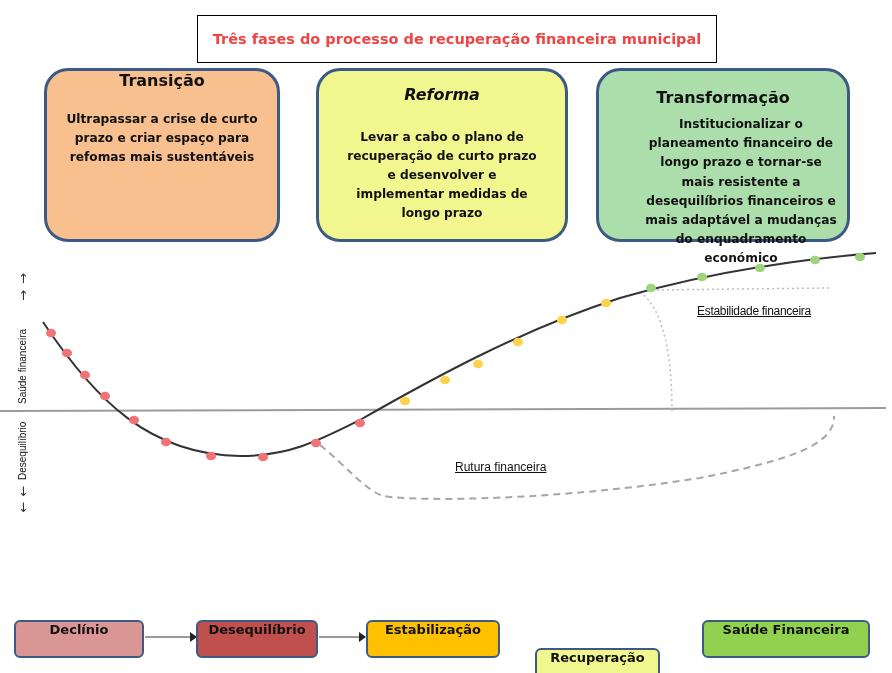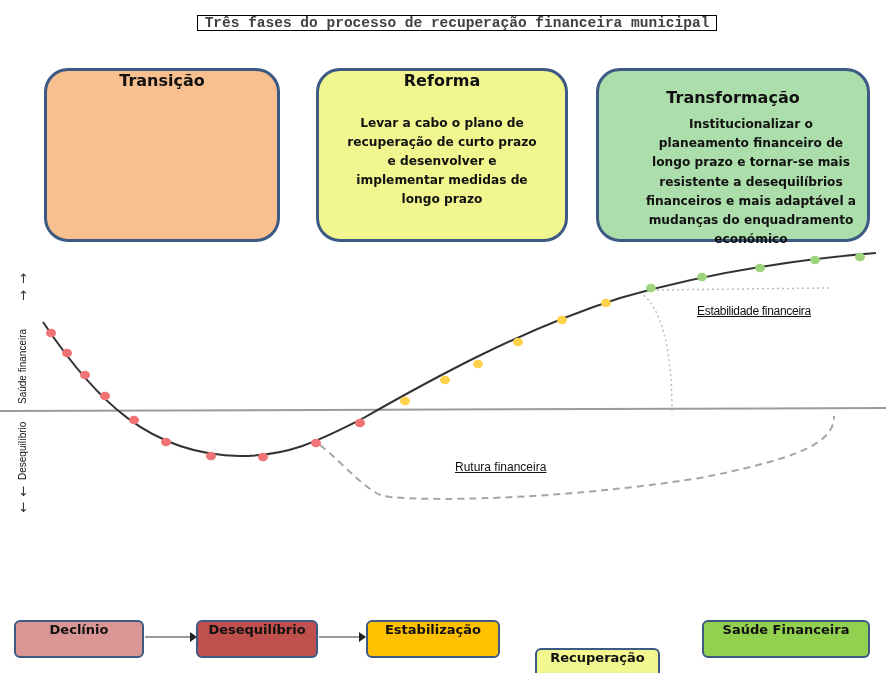--- a/index.html
+++ b/index.html
@@ -1,31 +1,31 @@
 <!DOCTYPE html>
 <html><head>
 <meta charset="utf-8">
 <style>
   html, body { margin:0; padding:0; background:#ffffff; }
   body { width:892px; height:673px; position:relative; overflow:hidden;
          font-family:"DejaVu Sans", "Liberation Sans", sans-serif; }
-  .title-box { position:absolute; left:197px; top:15px; width:520px; height:16px;
+  .title-box { position:absolute; left:197px; top:15px; width:520px; height:48px;
     border:1.5px solid #000; box-sizing:border-box; display:flex; align-items:center;
-    justify-content:center; font-weight:bold; font-size:14.5px; color:#404040;font-family:Liberation Mono, monospace; }
+    justify-content:center; font-weight:bold; font-size:14.5px; color:#ef4444; }
   .phase { position:absolute; top:68px; height:174px; border:3px solid #3d5a85;
     border-radius:24px; box-sizing:border-box; text-align:center; color:#111; font-weight:bold; }
   .phase h2 { margin:0; font-size:16px; font-weight:bold; }
   .phase p { margin:0; font-size:12.2px; line-height:19px; }
   #phase-0 { left:44px; width:236px; background:#f8bf8f; }
   #phase-0 h2 { }
   #phase-0 p { padding:20px 14px 0; }
   #phase-1 { left:316px; width:252px; background:#f1f68f; }
-  #phase-1 h2 { padding-top:0; }
+  #phase-1 h2 { padding-top:14px;font-style:italic; }
   #phase-1 p { padding:24px 24px 0;text-align:center; }
-  #phase-2 { left:596px; width:274px; background:#acdeac; }
+  #phase-2 { left:596px; width:254px; background:#acdeac; }
   #phase-2 h2 { padding-top:17px; }
   #phase-2 p { padding:8px 8px 0; line-height:19.2px;margin-left:36px; }
   svg#curve { position:absolute; left:0; top:250px; }
   .axis-label { position:absolute; font-size:10px; color:#111; transform-origin:left top;
     transform:rotate(-90deg); white-space:nowrap; font-family:"Liberation Sans", sans-serif; }
   .arrow { position:absolute; font-size:13px; color:#333; left:18px; line-height:13px; }
   .annot { position:absolute; font-size:12px; color:#111; font-family:"Liberation Sans", sans-serif;text-decoration:underline; }
   .stage { position:absolute; top:620px; height:38px; border:2.5px solid #3d5a85; border-radius:6px;
     box-sizing:border-box; display:flex; align-items:flex-start; justify-content:center;
     font-weight:bold; font-size:13px; color:#111; }
@@ -33,20 +33,21 @@
   .conn::after { content:""; position:absolute; right:-2px; top:-4px; border-left:7px solid #222;
     border-top:5px solid transparent; border-bottom:5px solid transparent; }
 </style>
 </head>
 <body>
 
 <div class="title-box">Três fases do processo de recuperação financeira municipal</div>
 
 <div class="phase" id="phase-0">
   <h2>Transição</h2>
+  <p>Ultrapassar a crise de curto prazo e criar espaço para refomas mais sustentáveis</p>
 </div>
 <div class="phase" id="phase-1">
   <h2>Reforma</h2>
   <p>Levar a cabo o plano de recuperação de curto prazo e desenvolver e implementar medidas de longo prazo</p>
 </div>
 <div class="phase" id="phase-2">
   <h2>Transformação</h2>
   <p>Institucionalizar o planeamento financeiro de longo prazo e tornar-se mais resistente a desequilíbrios financeiros e mais adaptável a mudanças do enquadramento económico</p>
 </div>
 

